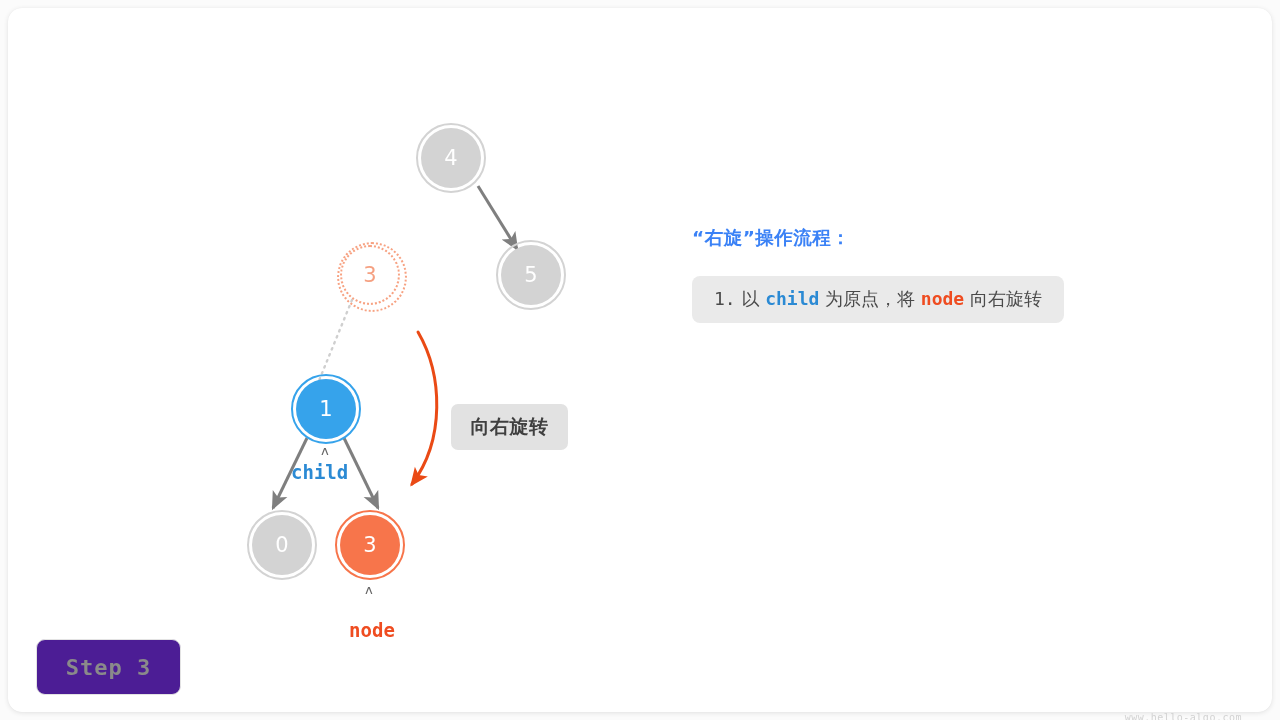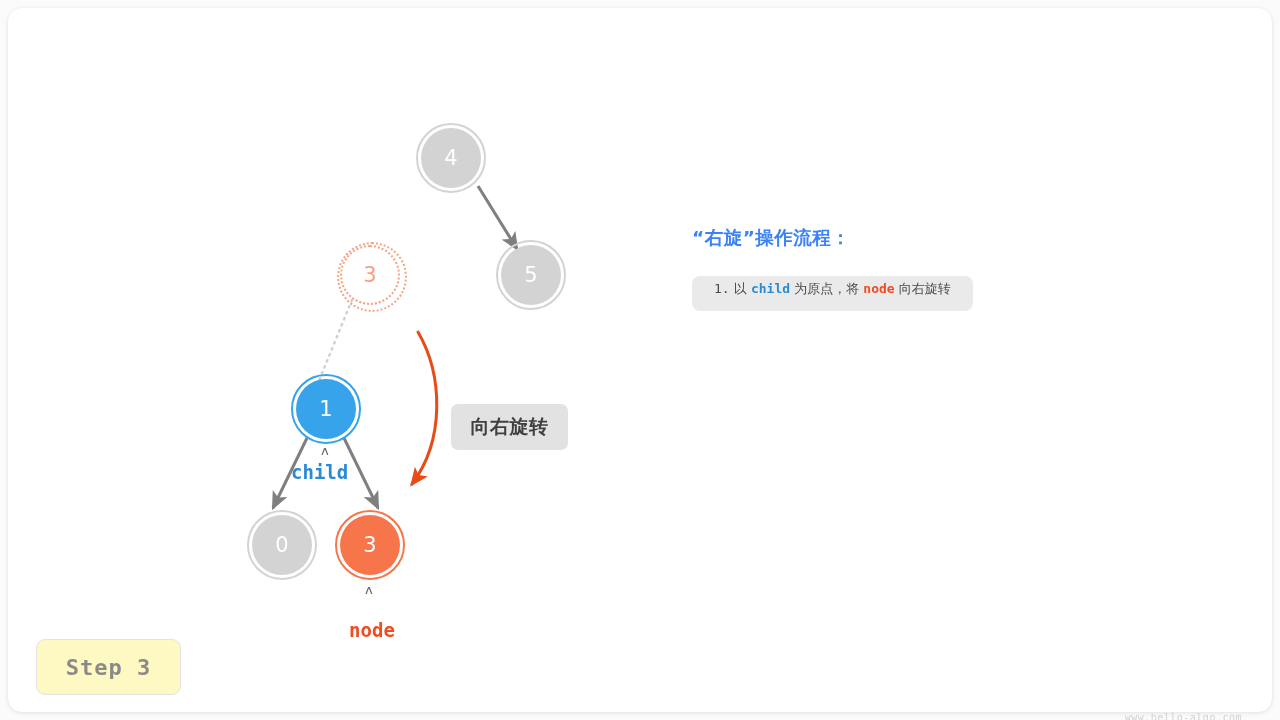--- a/index.html
+++ b/index.html
@@ -131,22 +131,22 @@
     font-size: 18.5px;
     font-weight: bold;
     color: #3b82f6;
     letter-spacing: 0.5px;
     margin: 0 0 26px 0;
   }
   #step-box {
     display: inline-block;
     background: #eaeaea;
     border-radius: 8px;
-    padding: 5px 22px 13px 22px;
-    font-size: 13px;
+    padding: 11px 22px 13px 22px;
+    font-size: 18px;
     line-height: 1.3;
     color: #4a4a4a;
     font-family: "DejaVu Sans", sans-serif;
     white-space: nowrap;
     text-align: center;
   }
   #step-box .mono {
     font-family: "DejaVu Sans Mono", monospace;
     font-weight: bold;
   }
@@ -154,21 +154,21 @@
   #step-box .kw-node  { color: #ef4c20; }
   #step-box .num      { font-family: "DejaVu Sans Mono", monospace; }
 
   
   #step-badge {
     position: absolute;
     left: 36px;
     top: 639px;
     width: 145px;
     height: 56px;
-    background: #fef9c3;
+    background: #4c1d95;
     border: 1.5px solid #e3e3e3;
     border-radius: 9px;
     display: flex;
     align-items: center;
     justify-content: center;
     font-family: "DejaVu Sans Mono", monospace;
     font-size: 22px;
     font-weight: bold;
     color: #8a8a8a;
     letter-spacing: 1px;

